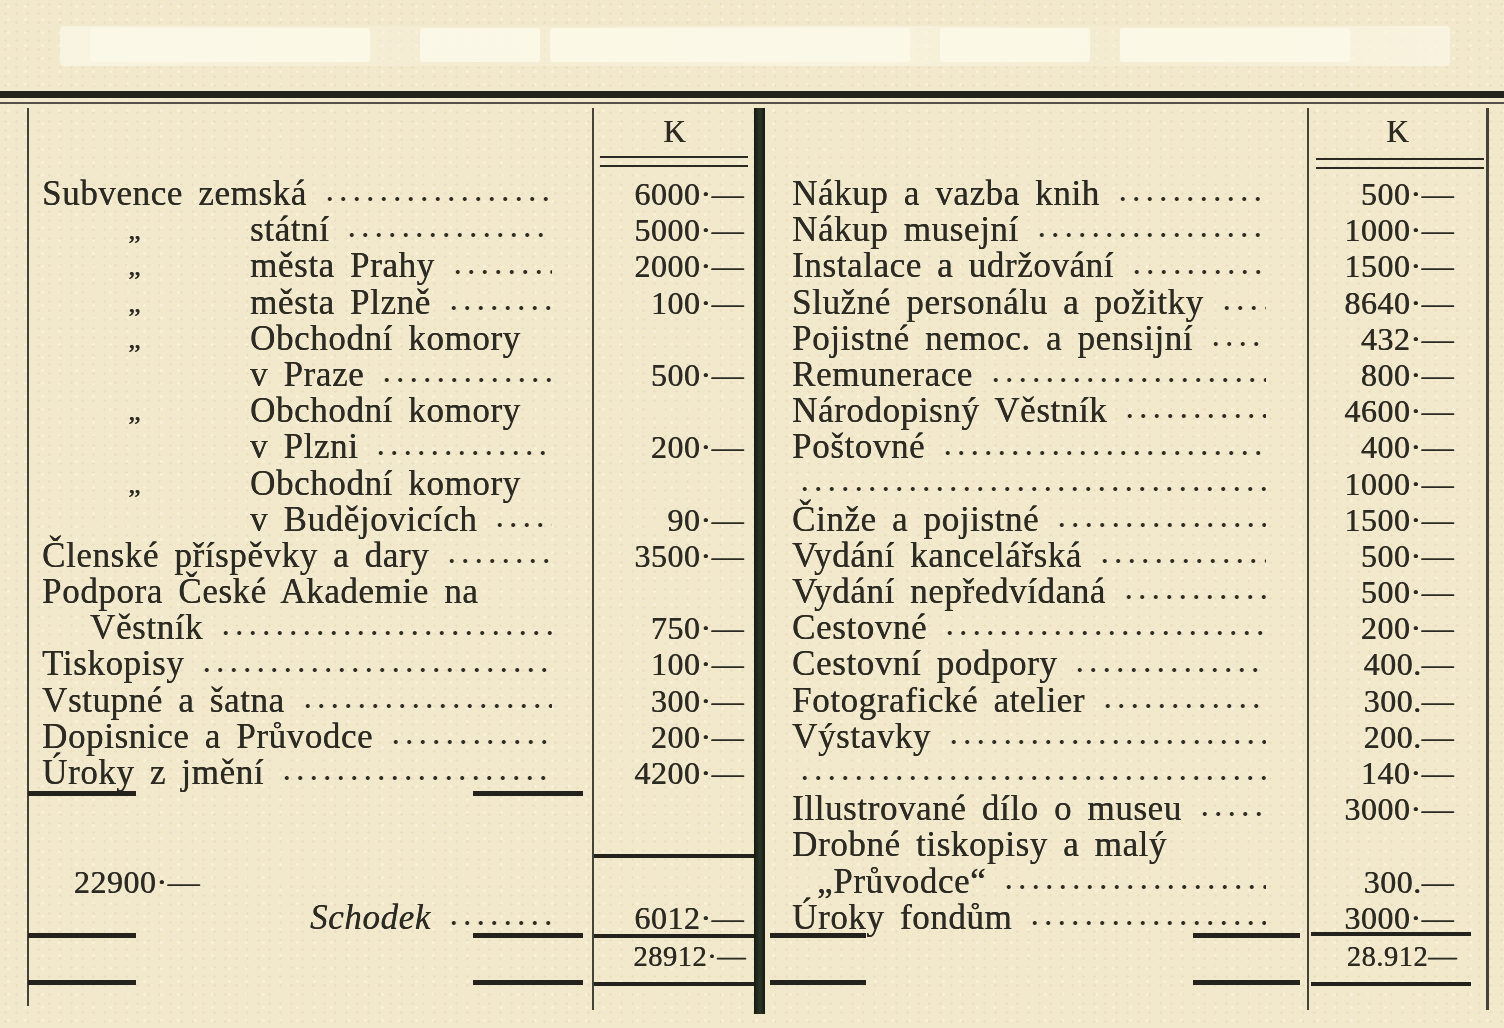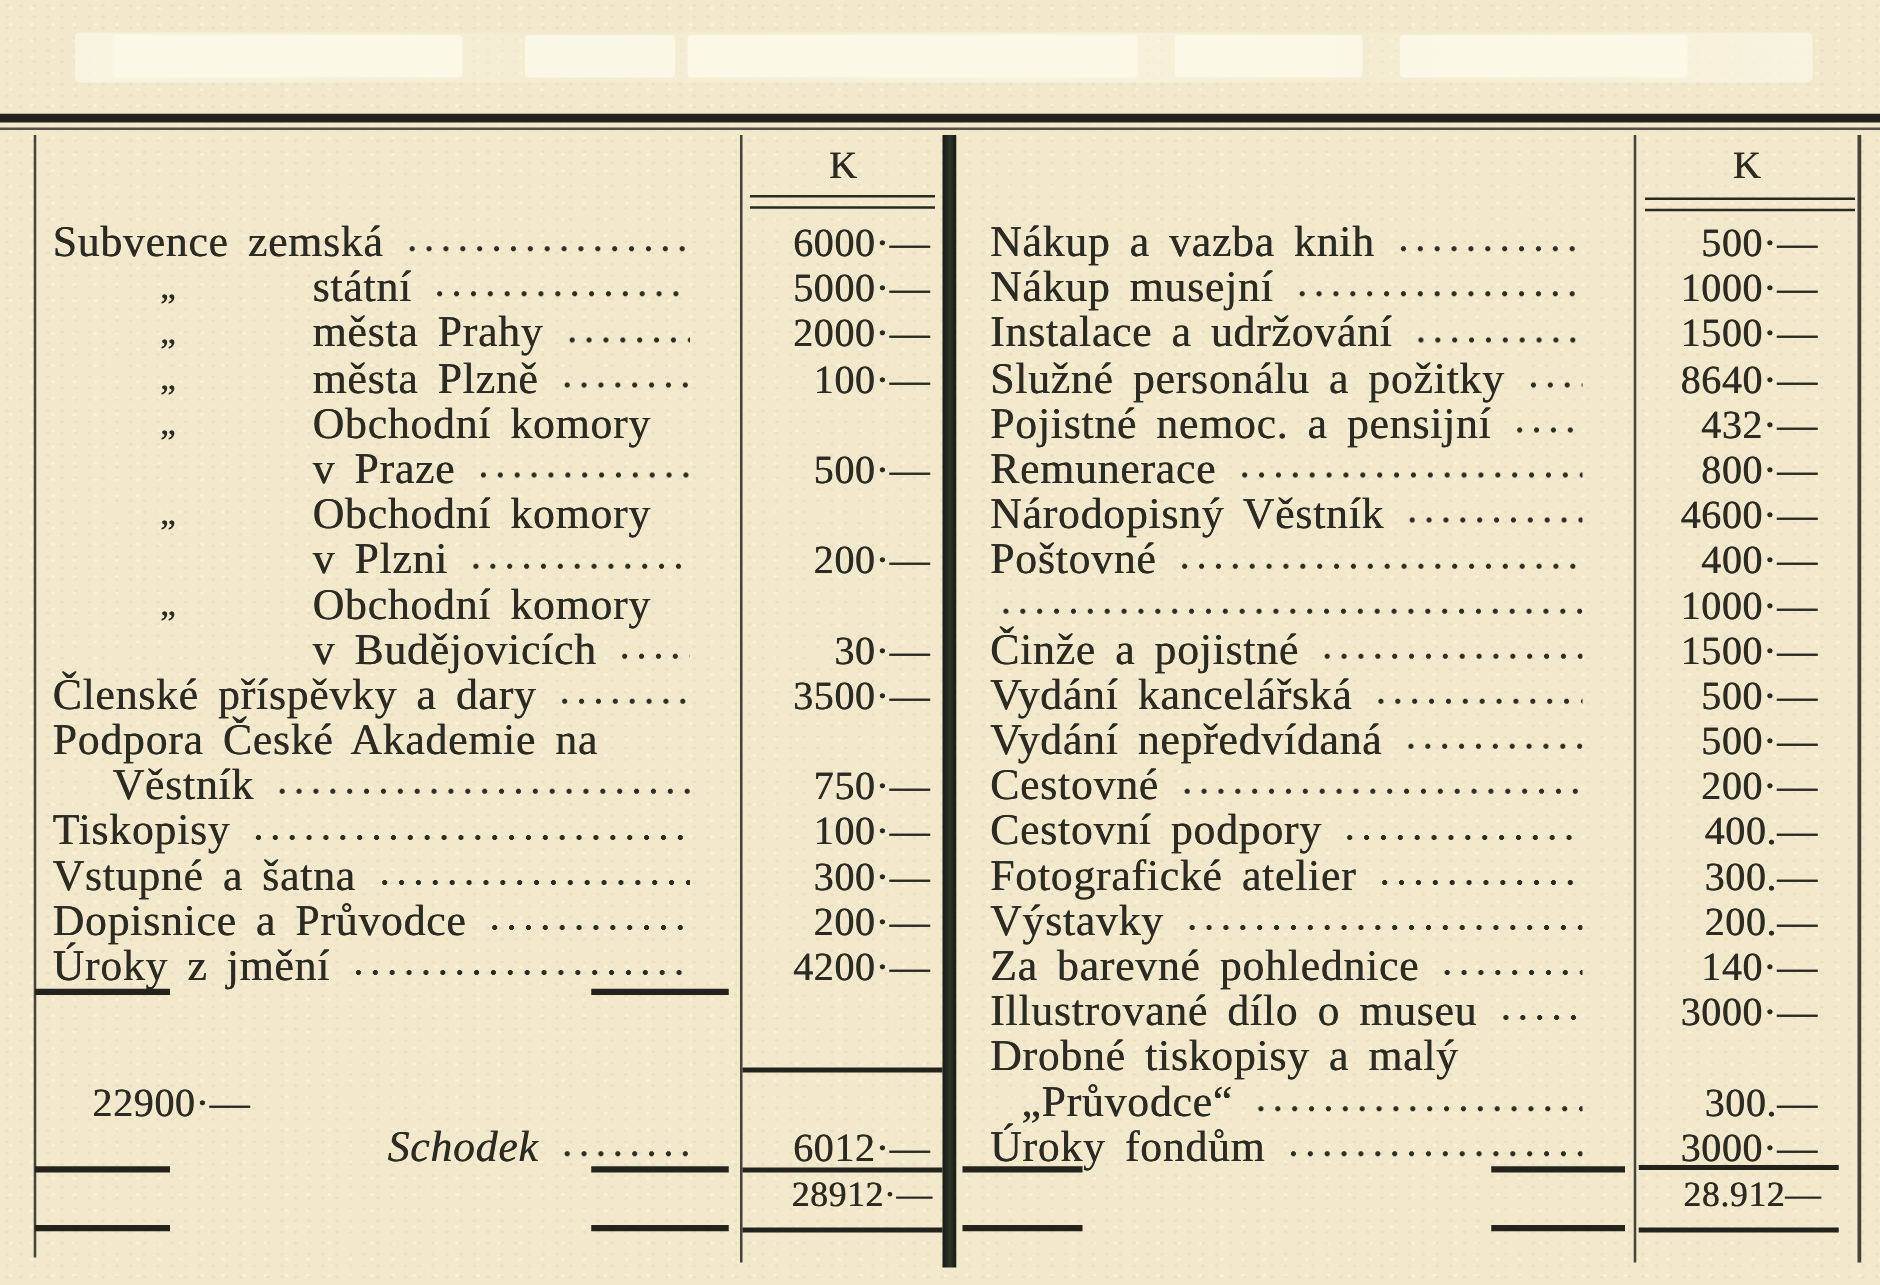--- a/index.html
+++ b/index.html
@@ -130,21 +130,21 @@
       <div class="row ind-sub">
         <span class="ditto">„</span>
         <span class="lbl">Obchodní komory</span>
 
         <span class="amt"></span>
       </div>
       <div class="row ind-sub">
         <span class="ditto"></span>
         <span class="lbl">v Budějovicích</span>
         <span class="leader"></span>
-        <span class="amt">30·—</span>
+        <span class="amt">90·—</span>
       </div>
       <div class="row">
         <span class="ditto"></span>
         <span class="lbl">Členské příspěvky a dary</span>
         <span class="leader"></span>
         <span class="amt">3500·—</span>
       </div>
       <div class="row">
         <span class="ditto"></span>
         <span class="lbl">Podpora České Akademie na</span>
@@ -299,21 +299,20 @@
         <span class="amt">300.—</span>
       </div>
       <div class="row">
         <span class="ditto"></span>
         <span class="lbl">Výstavky</span>
         <span class="leader"></span>
         <span class="amt">200.—</span>
       </div>
       <div class="row">
         <span class="ditto"></span>
-        <span class="lbl">Za barevné pohlednice</span>
         <span class="leader"></span>
         <span class="amt">140·—</span>
       </div>
       <div class="row">
         <span class="ditto"></span>
         <span class="lbl">Illustrované dílo o museu</span>
         <span class="leader"></span>
         <span class="amt">3000·—</span>
       </div>
       <div class="row">

